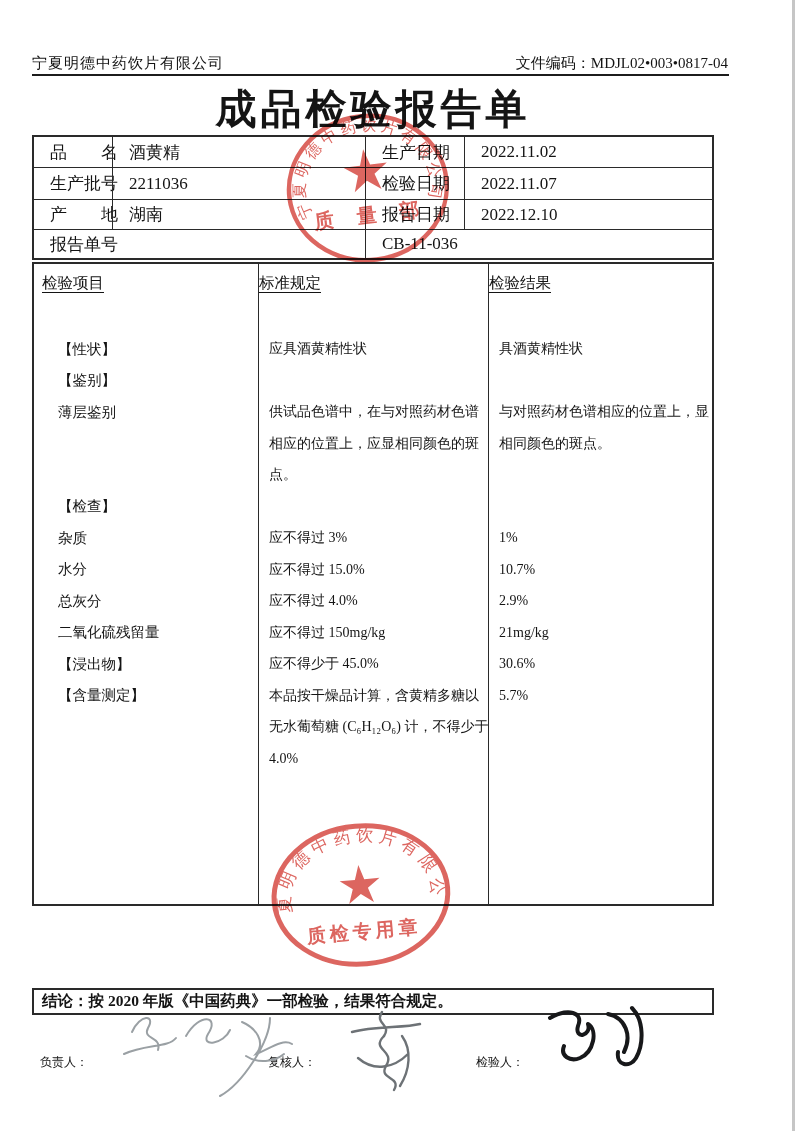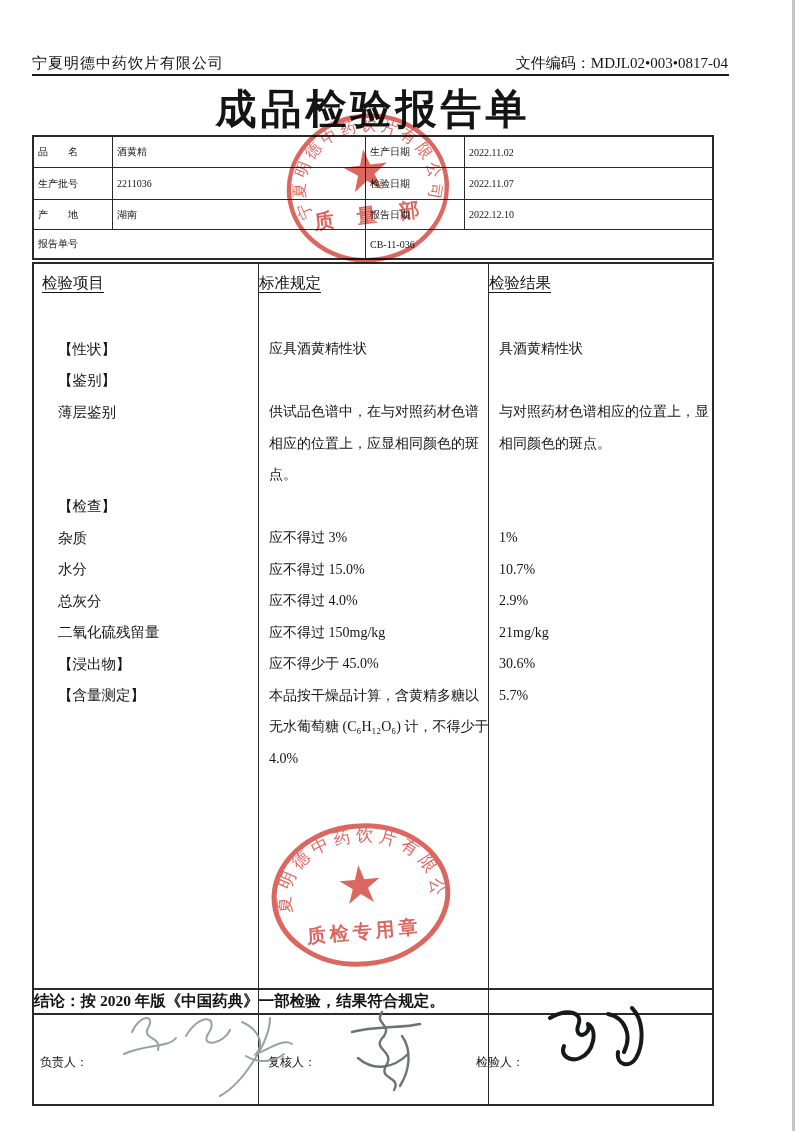--- a/index.html
+++ b/index.html
@@ -14,49 +14,49 @@
   .hdr-left{left:32px;top:54px;font-size:15px;letter-spacing:1px;}
   .hdr-right{right:72px;top:54px;font-size:15px;}
   .hdr-rule{left:32px;top:74px;width:697px;height:2px;background:#1c1c1c;}
   .doc-title{left:32px;top:82px;width:682px;text-align:center;
     font-size:41px;font-weight:bold;letter-spacing:4px;}
 
   
   .info{left:32px;top:135px;width:682px;border:2px solid #2a2a2a;
     display:grid;grid-template-columns:78px 253px 99px auto;
     grid-template-rows:30px 32px 30px 29px;box-sizing:border-box;}
-  .info .cell{display:flex;align-items:center;padding:0 4px;font-size:10px;
+  .info .cell{display:flex;align-items:center;padding:0 16px;font-size:17px;
     border-left:1px solid #2a2a2a;border-top:1px solid #2a2a2a;
     white-space:nowrap;overflow:visible;}
   .info .cell.c1{border-left:none;}
   .info .cell.r1{border-top:none;}
   .info .merge-a{grid-column:1/3;border-left:none;}
   .info .merge-b{grid-column:3/5;}
 
   
-  .insp{left:32px;top:262px;width:682px;height:844px;border:2px solid #2a2a2a;
+  .insp{left:32px;top:262px;width:682px;height:644px;border:2px solid #2a2a2a;
     box-sizing:border-box;display:flex;}
   .insp-col{box-sizing:border-box;display:flex;flex-direction:column;}
   .insp-col.c1{width:224px;}
   .insp-col.c2{width:230px;border-left:1px solid #2a2a2a;}
   .insp-col.c3{flex:1;border-left:1px solid #2a2a2a;}
   .col-head{height:38px;display:flex;align-items:center;font-size:15.5px;}
   .col-head span{text-decoration:underline;text-underline-offset:4px;}
   .c1 .col-head{padding-left:8px;}
   .c2 .col-head,.c3 .col-head{}
   .line{height:31.5px;display:flex;align-items:center;font-size:14px;
     white-space:nowrap;}
   .c1 .line{padding-left:24px;font-size:14.5px;}
   .c2 .line{padding-left:10px;}
   .c3 .line{padding-left:10px;}
 
   
   .conclusion{left:32px;top:988px;width:682px;height:27px;
     border:2px solid #2a2a2a;box-sizing:border-box;display:flex;
-    align-items:center;font-size:15.5px;font-weight:600;}
+    align-items:center;padding-left:8px;font-size:15.5px;font-weight:600;}
 
   
   .sig-label{top:1054px;font-size:12px;}
   .sig-resp{left:40px;} .sig-rev{left:268px;} .sig-insp{left:476px;}
 
   
   .stamp{pointer-events:none;mix-blend-mode:multiply;opacity:0.82;}
   .stamp-top{left:283px;top:110px;transform:rotate(-7deg);z-index:6;}
   .stamp-bottom{left:268px;top:820px;transform:rotate(-5deg);z-index:6;}
 

